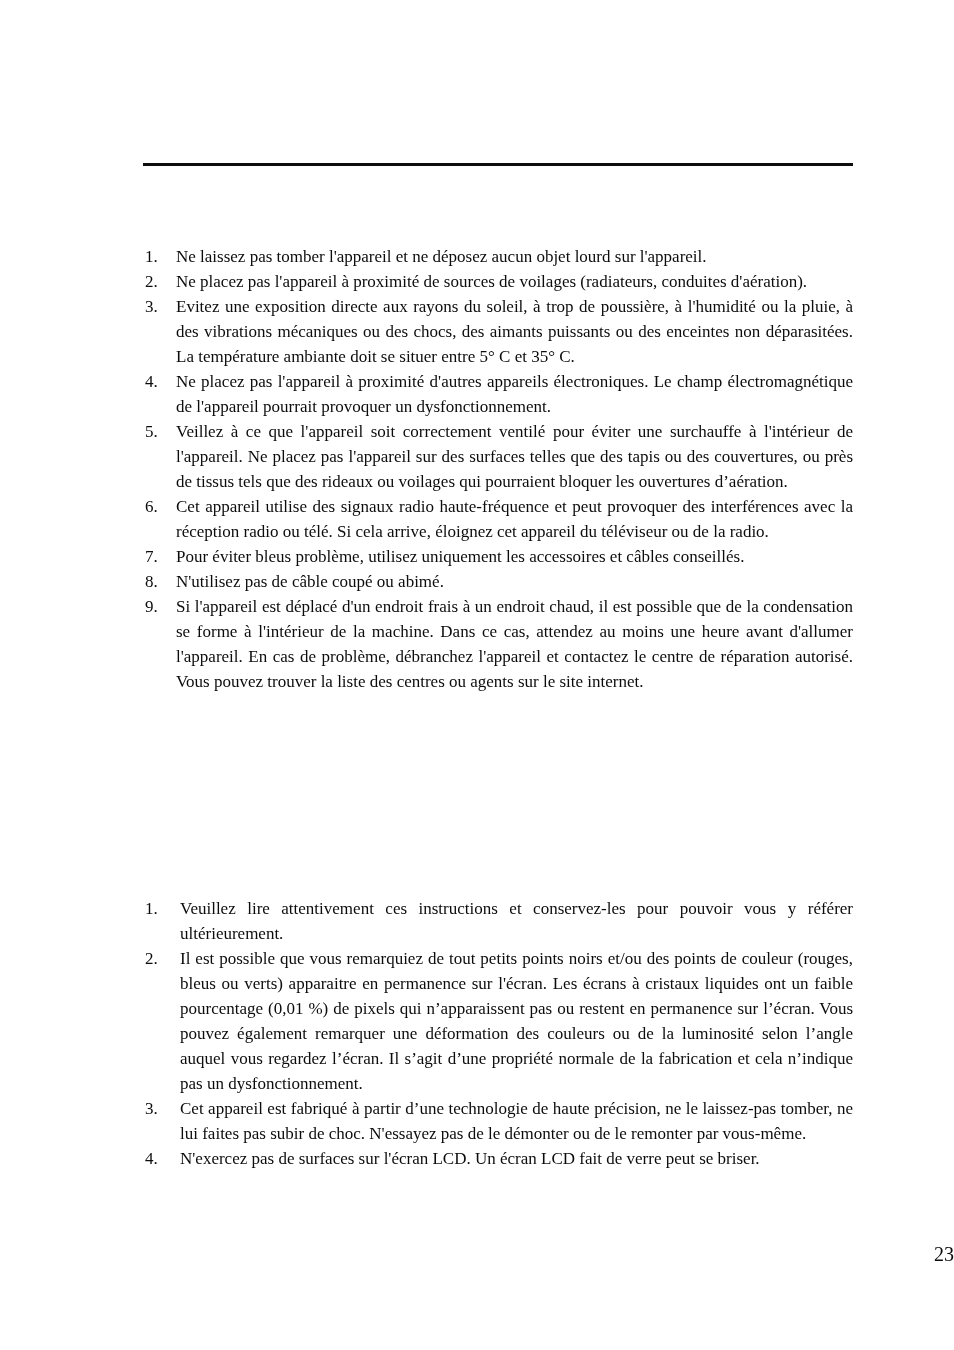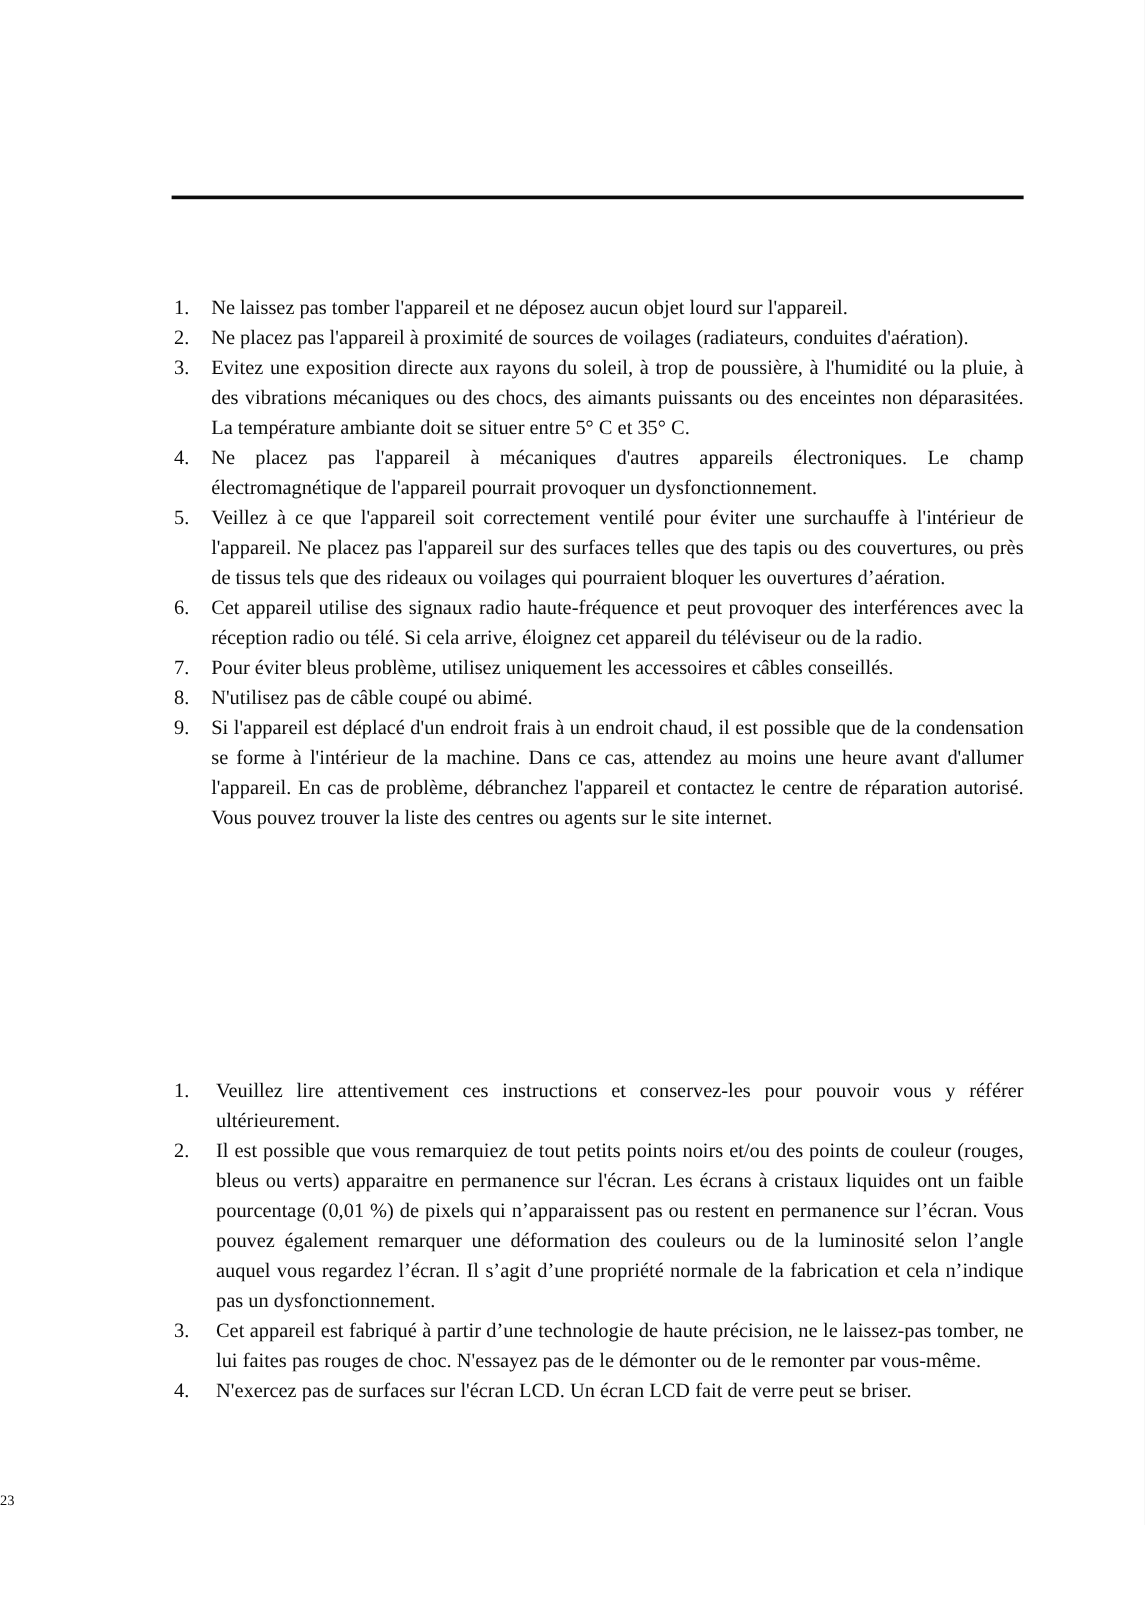--- a/index.html
+++ b/index.html
@@ -49,22 +49,22 @@
   .doc-item .body {
     flex: 1 1 auto;
     text-align: justify;
     text-justify: inter-word;
   }
   .page-number {
     position: absolute;
     left: 0;
     right: 0;
     top: 1243px;
-    text-align: left;
-    font-size: 12px;
+    text-align: right;
+    font-size: 20px;
   }
 </style>
 </head>
 <body>
 
 <div class="page">
 
   <div class="rule"></div>
 
   <div class="doc-list first">
@@ -75,21 +75,21 @@
     <div class="doc-item">
       <span class="num">2.</span>
       <span class="body">Ne placez pas l'appareil à proximité de sources de voilages (radiateurs, conduites d'aération).</span>
     </div>
     <div class="doc-item">
       <span class="num">3.</span>
       <span class="body">Evitez une exposition directe aux rayons du soleil, à trop de poussière, à l'humidité ou la pluie, à des vibrations mécaniques ou des chocs, des aimants puissants ou des enceintes non déparasitées. La température ambiante doit se situer entre 5° C et 35° C.</span>
     </div>
     <div class="doc-item">
       <span class="num">4.</span>
-      <span class="body">Ne placez pas l'appareil à mécaniques d'autres appareils électroniques. Le champ électromagnétique de l'appareil pourrait provoquer un dysfonctionnement.</span>
+      <span class="body">Ne placez pas l'appareil à proximité d'autres appareils électroniques. Le champ électromagnétique de l'appareil pourrait provoquer un dysfonctionnement.</span>
     </div>
     <div class="doc-item">
       <span class="num">5.</span>
       <span class="body">Veillez à ce que l'appareil soit correctement ventilé pour éviter une surchauffe à l'intérieur de l'appareil. Ne placez pas l'appareil sur des surfaces telles que des tapis ou des couvertures, ou près de tissus tels que des rideaux ou voilages qui pourraient bloquer les ouvertures d’aération.</span>
     </div>
     <div class="doc-item">
       <span class="num">6.</span>
       <span class="body">Cet appareil utilise des signaux radio haute-fréquence et peut provoquer des interférences avec la réception radio ou télé. Si cela arrive, éloignez cet appareil du téléviseur ou de la radio.</span>
     </div>
     <div class="doc-item">
@@ -110,21 +110,21 @@
     <div class="doc-item">
       <span class="num">1.</span>
       <span class="body">Veuillez lire attentivement ces instructions et conservez-les pour pouvoir vous y référer ultérieurement.</span>
     </div>
     <div class="doc-item">
       <span class="num">2.</span>
       <span class="body">Il est possible que vous remarquiez de tout petits points noirs et/ou des points de couleur (rouges, bleus ou verts) apparaitre en permanence sur l'écran. Les écrans à cristaux liquides ont un faible pourcentage (0,01 %) de pixels qui n’apparaissent pas ou restent en permanence sur l’écran. Vous pouvez également remarquer une déformation des couleurs ou de la luminosité selon l’angle auquel vous regardez l’écran. Il s’agit d’une propriété normale de la fabrication et cela n’indique pas un dysfonctionnement.</span>
     </div>
     <div class="doc-item">
       <span class="num">3.</span>
-      <span class="body">Cet appareil est fabriqué à partir d’une technologie de haute précision, ne le laissez-pas tomber, ne lui faites pas rouges de choc. N'essayez pas de le démonter ou de le remonter par vous-même.</span>
+      <span class="body">Cet appareil est fabriqué à partir d’une technologie de haute précision, ne le laissez-pas tomber, ne lui faites pas subir de choc. N'essayez pas de le démonter ou de le remonter par vous-même.</span>
     </div>
     <div class="doc-item">
       <span class="num">4.</span>
       <span class="body">N'exercez pas de surfaces sur l'écran LCD. Un écran LCD fait de verre peut se briser.</span>
     </div>
   </div>
 
   <div class="page-number">23</div>
 
 </div>

